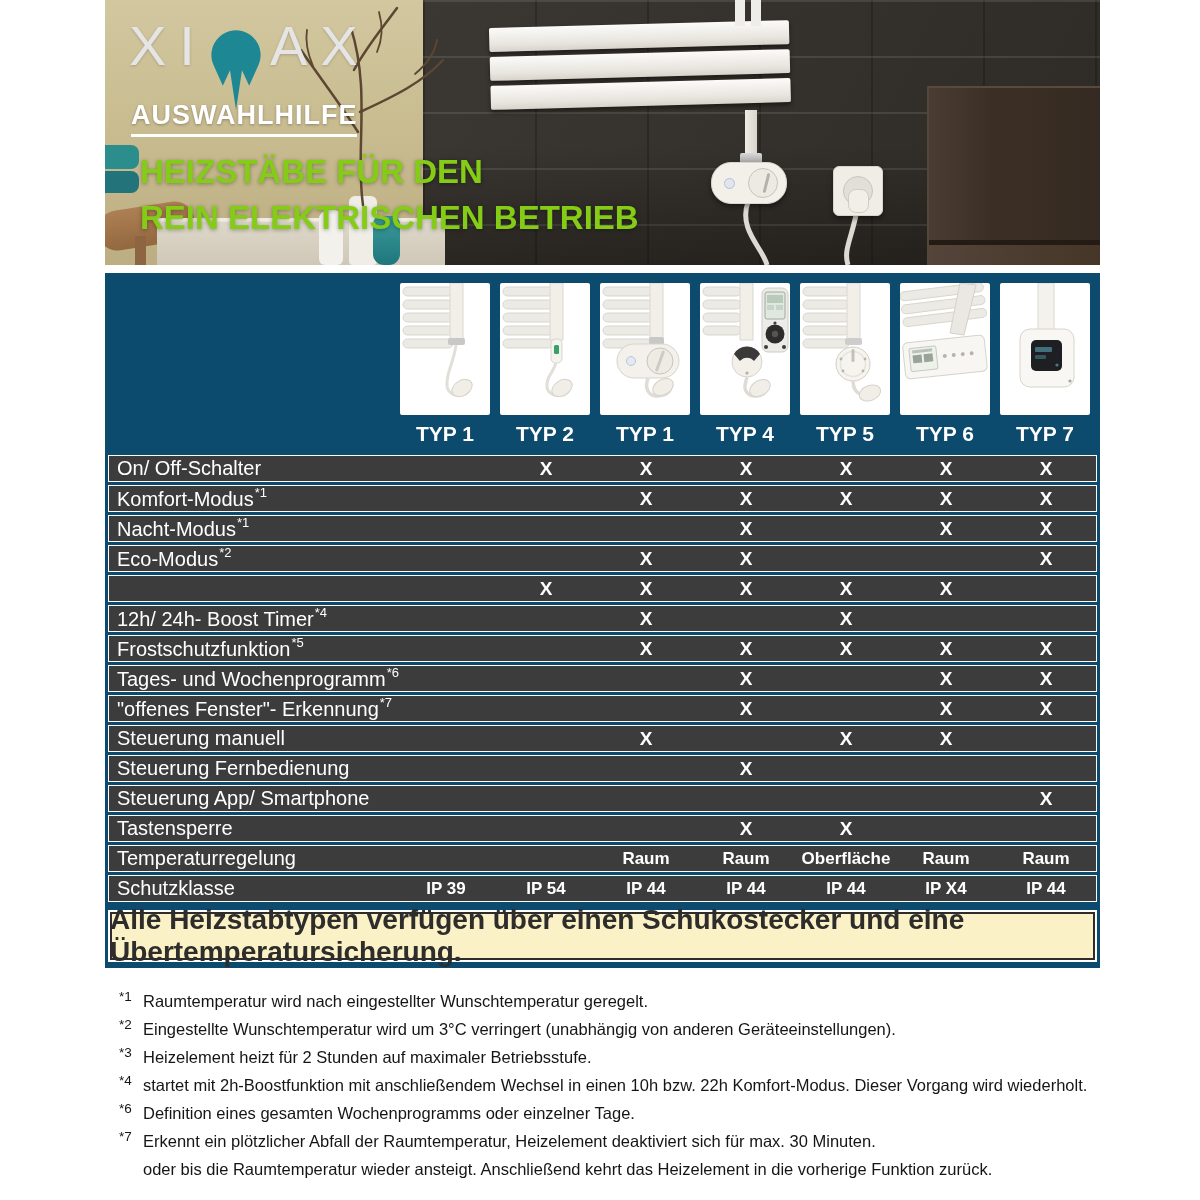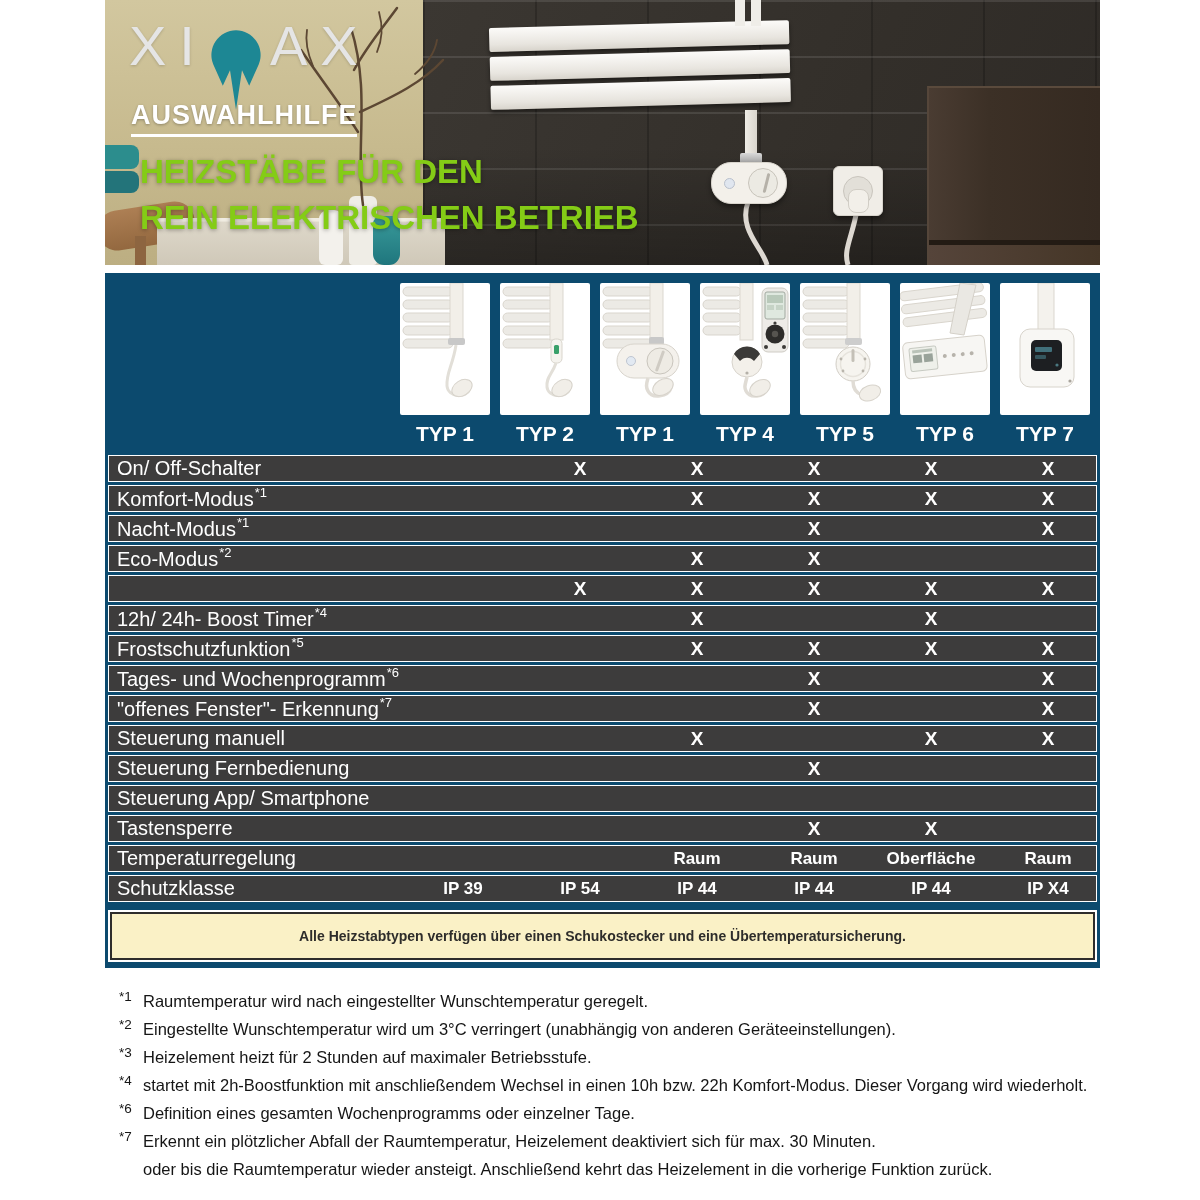--- a/index.html
+++ b/index.html
@@ -65,29 +65,29 @@
   .headline { position:absolute; left:26px; top:149px; font-size:33px; font-weight:bold; line-height:46px;
     color:#84cc16; text-shadow:0 1px 4px rgba(0,0,0,.35); white-space:nowrap;margin-left:9px; }
 
   
   .tableblock { margin-top:8px; height:695px; box-sizing:border-box; background:#0c4a6e; padding:10px 3px 0 3px; }
   .typesgrid { display:grid; grid-template-columns:287px repeat(7,100px); }
   .pcol { text-align:center; }
   .pbox { width:90px; height:132px; margin:0 auto; background:#ffffff; border-radius:2px; overflow:hidden; }
   .typlabel { color:#ffffff; font-weight:bold; font-size:21px; line-height:26px; margin:6px 0 8px 0; text-align:center; }
   .frow { display:grid; grid-template-columns:287px repeat(7,100px); align-items:center;
-    border:1px solid #ffffff; height:25px; margin-bottom:3px; background:#3d3c3c;gap:17px; }
+    border:1px solid #ffffff; height:25px; margin-bottom:3px; background:#3d3c3c; }
   .frow:last-of-type { margin-bottom:0; }
   .lbl { color:#ffffff; font-size:20px; padding-left:8px; white-space:nowrap; }
   .lbl sup { font-size:13px; position:relative; top:-1px; margin-left:1px; }
   .fcell { color:#ffffff; font-weight:bold; text-align:center; font-size:19px; }
   .fcell.txt { font-size:17px; letter-spacing:0; }
   .banner { margin-top:8px; height:48px; border:2px solid #ffffff; background:#faf1c6;
     box-shadow:inset 0 0 0 2px #2e2d2b; display:flex; align-items:center; justify-content:center; }
-  .banner span { font-weight:bold; font-size:14px; color:#2e2d2b; }
+  .banner span { font-weight:bold; font-size:28px; color:#2e2d2b; }
 
   
   .footnotes { margin:20px 0 0 14px; color:#151515; }
   .fnote { font-size:16.5px; line-height:26px; white-space:nowrap; }
   .fmark { display:inline-block; min-width:24px; position:relative; top:-6px; font-size:13.5px; }
   .fcont { margin-left:24px; }
 </style>
 </head>
 <body>
 

